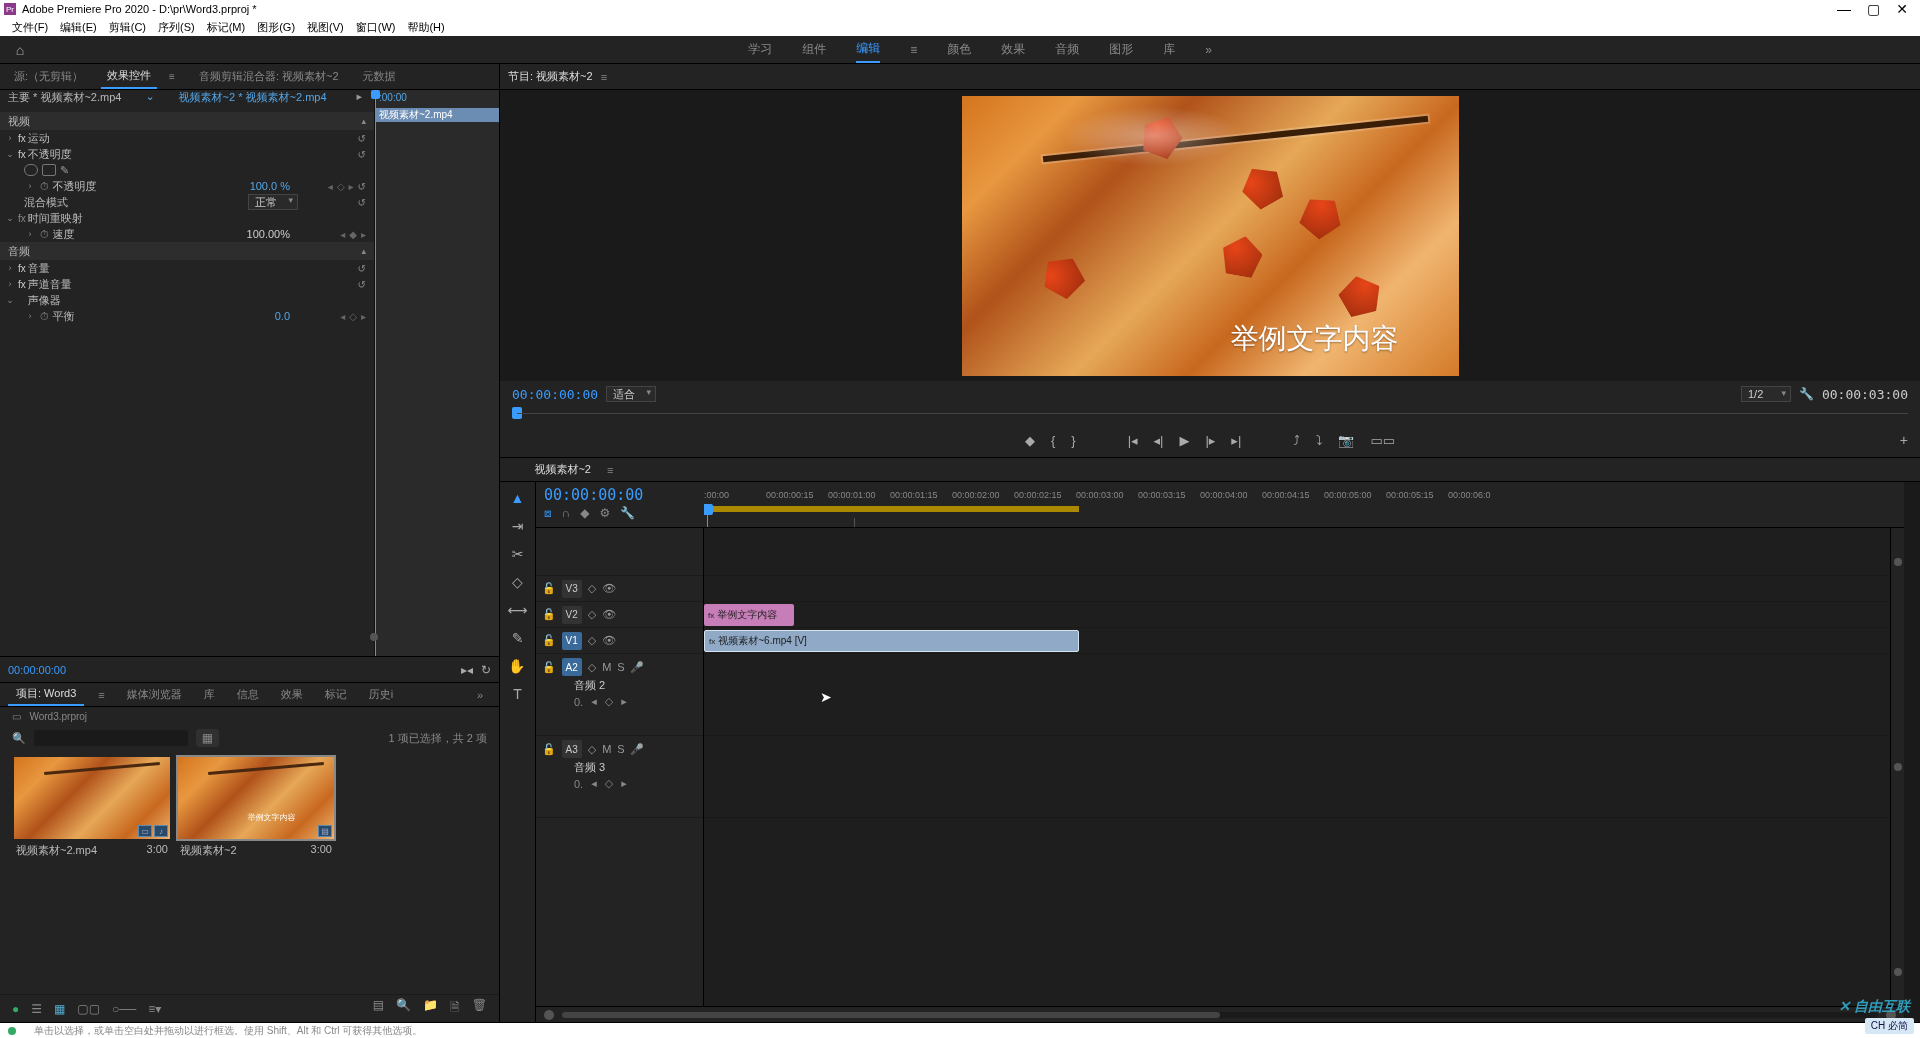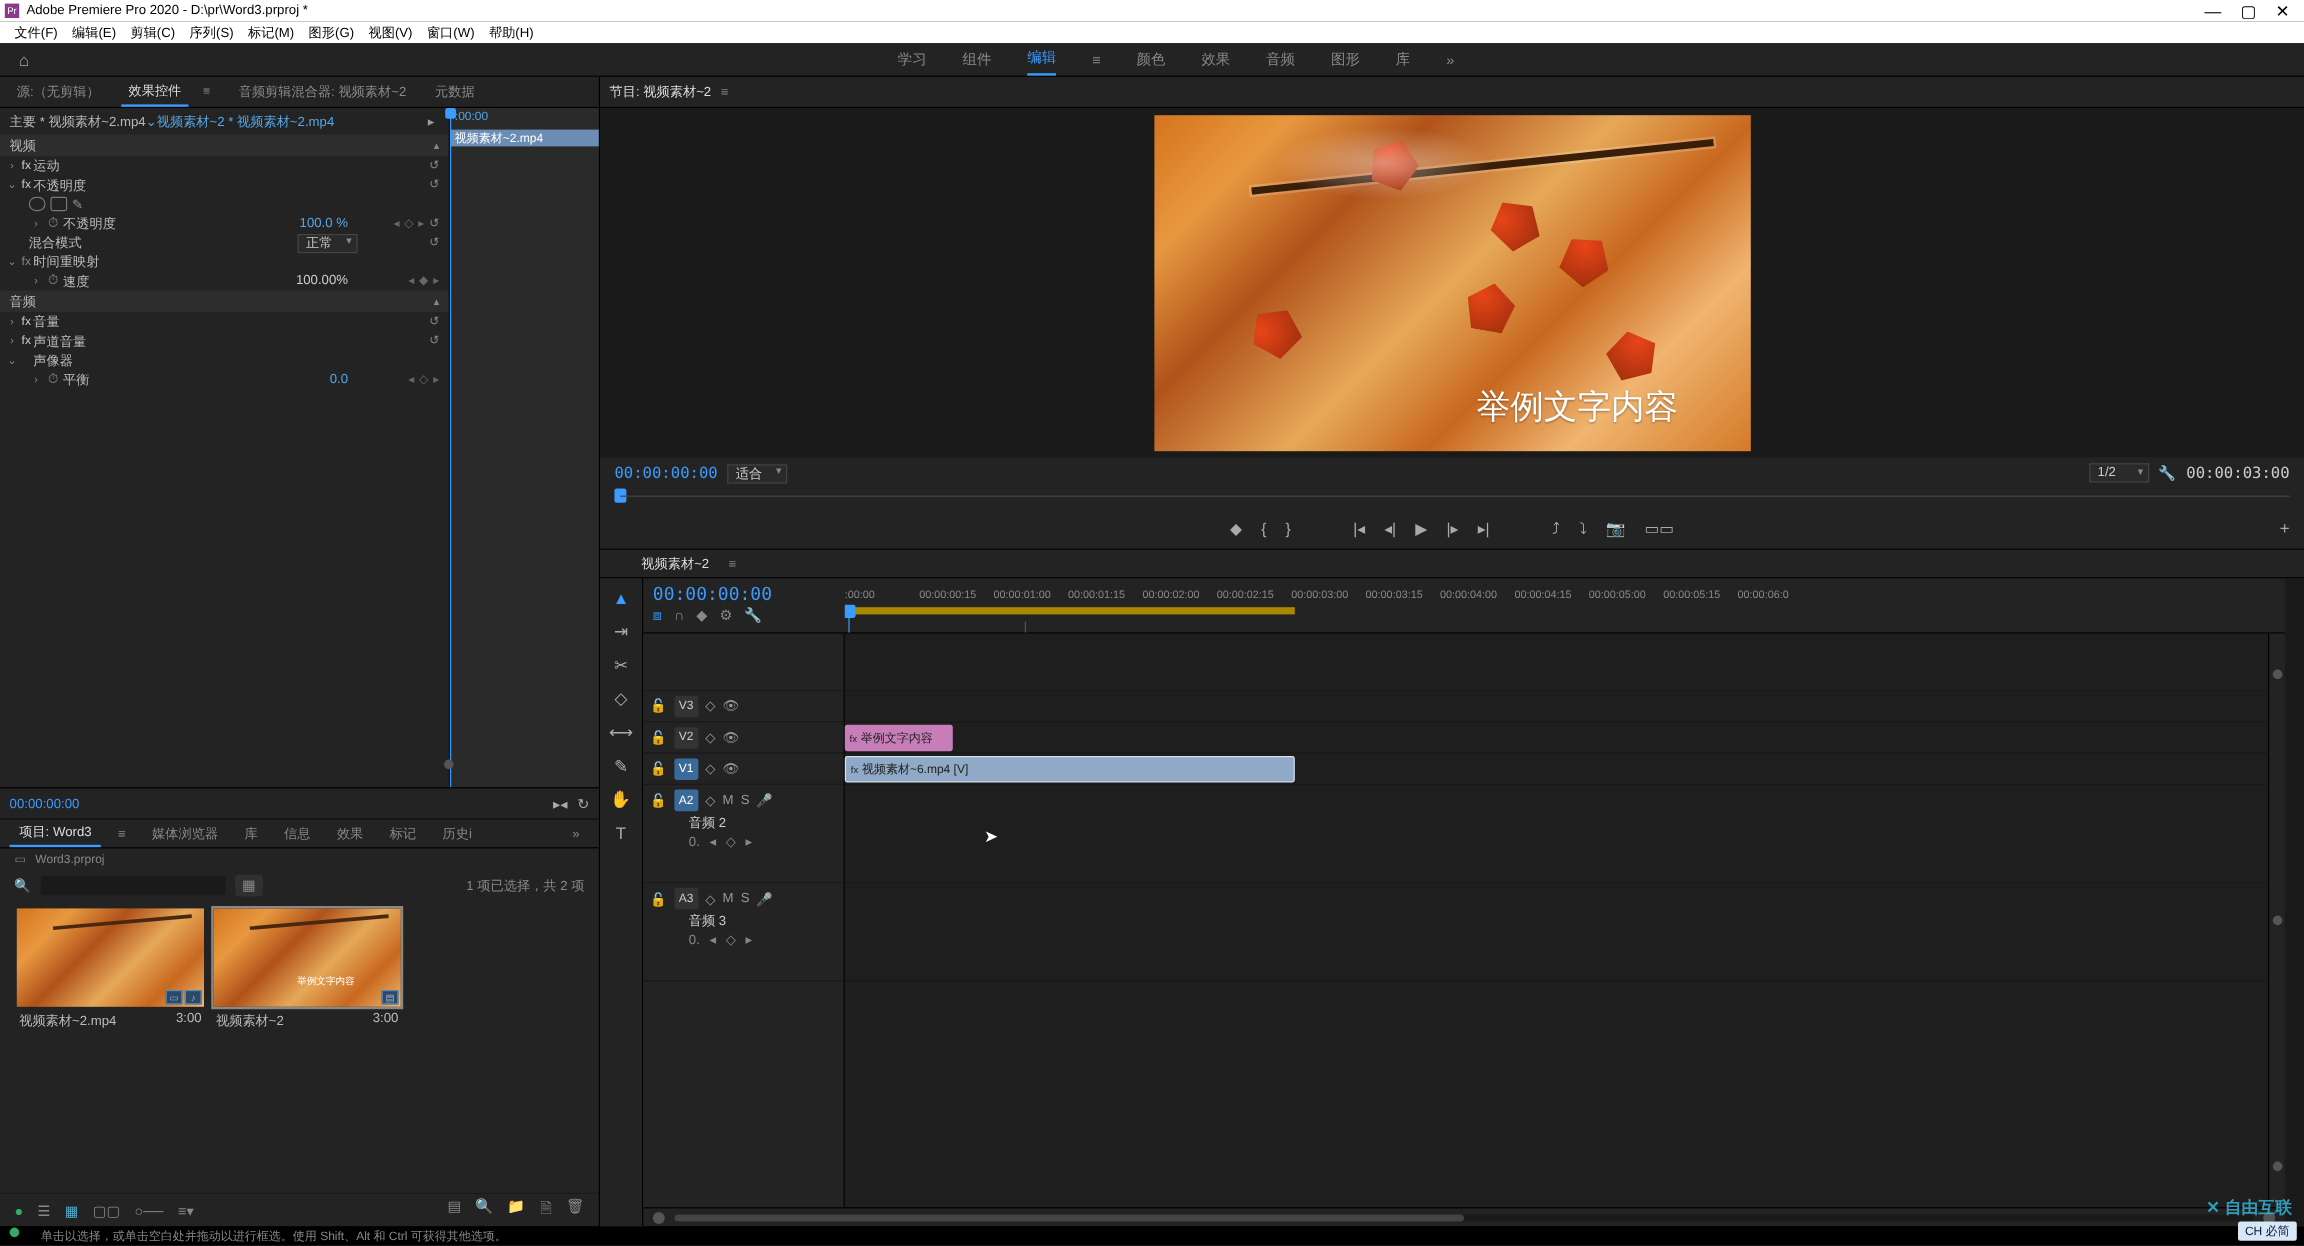--- a/index.html
+++ b/index.html
@@ -18,21 +18,21 @@
 .workspace-tabs .chev{font-size:12px;color:#888}
 .main{display:flex;height:calc(100% - 64px - 16px)}
 .col-left{width:499px;display:flex;flex-direction:column}
 .col-right{flex:1;display:flex;flex-direction:column;border-left:1px solid #000}
 .panel-tabs{height:26px;display:flex;align-items:center;padding:0 8px;gap:12px;border-bottom:1px solid #000;background:#232323}
 .panel-tabs span{color:#888;font-size:11px;cursor:pointer;padding:4px 6px}
 .panel-tabs span.active{color:#ddd;border-bottom:2px solid #3a9cff}
 .panel-tabs .menu-icon{color:#888;font-size:10px;margin-left:-6px}
 .effect-controls{flex:1;background:#232323;display:flex;overflow:hidden;position:relative}
 .ec-left{width:374px;background:#232323;overflow-y:auto}
-.ec-header{height:22px;display:flex;align-items:center;padding:0 8px;gap:0;font-size:11px}
+.ec-header{height:22px;display:flex;padding:0 8px;gap:24px;font-size:11px}
 .ec-header .link{color:#55a6e6;cursor:pointer}
 .ec-header .v{color:#55a6e6}
 .ec-header .arrow{margin-left:auto;color:#999;padding:0 4px}
 .ec-section-header{height:18px;display:flex;align-items:center;padding:0 8px;background:#2d2d2d;font-size:11px}
 .ec-section-header .scroll-up{margin-left:auto;color:#888;font-size:9px}
 .ec-row{height:16px;display:flex;align-items:center;padding:0 4px;font-size:11px;position:relative}
 .ec-row .chev{width:12px;text-align:center;color:#888;font-size:9px}
 .ec-row .fx{color:#888;padding:0 2px;font-size:10px}
 .ec-row .fx.on{color:#ccc}
 .ec-row .label{color:#bbb}
@@ -138,23 +138,23 @@
 .clip{position:absolute;height:22px;top:2px;border-radius:2px;font-size:10px;padding:2px 4px;overflow:hidden;display:flex;align-items:center;gap:3px}
 .clip.text{background:#c77db8;color:#222;left:0;width:90px;top:2px}
 .clip.video{background:#8fa9c7;border:1px solid #d6e2ee;color:#222;left:0;width:375px;top:2px}
 .clip .fx{font-size:8px}
 .timeline-scroll{height:16px;display:flex;align-items:center;padding:0 8px;border-top:1px solid #000}
 .timeline-scroll .dot{width:10px;height:10px;border-radius:50%;background:#555}
 .timeline-scroll .bar{flex:1;height:6px;background:#1a1a1a;margin:0 8px;border-radius:3px;position:relative}
 .timeline-scroll .bar .h{position:absolute;left:0;width:50%;top:0;bottom:0;background:#444;border-radius:3px}
 .right-scroll{width:14px;background:#232323;display:flex;flex-direction:column;align-items:center;justify-content:space-between;padding:30px 0;border-left:1px solid #000}
 .right-scroll span{width:8px;height:8px;border-radius:50%;background:#555}
-.statusbar{height:16px;background:#000000;display:flex;align-items:flex-start;padding:0 8px;color:#888;font-size:10px;border-top:1px solid #000}
+.statusbar{height:16px;background:#ffffff;display:flex;align-items:center;padding:0 8px;color:#888;font-size:10px;border-top:1px solid #000}
 .statusbar .dot{width:8px;height:8px;border-radius:50%;background:#3a6;margin-right:18px}
-.watermark{position:absolute;bottom:22px;right:10px;color:#3ac;font-size:14px;font-weight:bold;opacity:.9}
+.watermark{position:absolute;bottom:22px;right:10px;color:#3ac;font-size:14px;font-style:italic;font-weight:bold;opacity:.9}
 .ime{position:absolute;bottom:4px;right:6px;background:#d6e8f5;color:#114;padding:1px 6px;font-size:10px;border-radius:2px}
 .cursor{position:absolute;left:820px;top:689px;font-size:14px;color:#fff;pointer-events:none}
 </style>
 </head>
 <body>
 
 <div class="titlebar">
   <span class="icon">Pr</span>
   <span>Adobe Premiere Pro 2020 - D:\pr\Word3.prproj *</span>
   <div class="titlebar-right">

